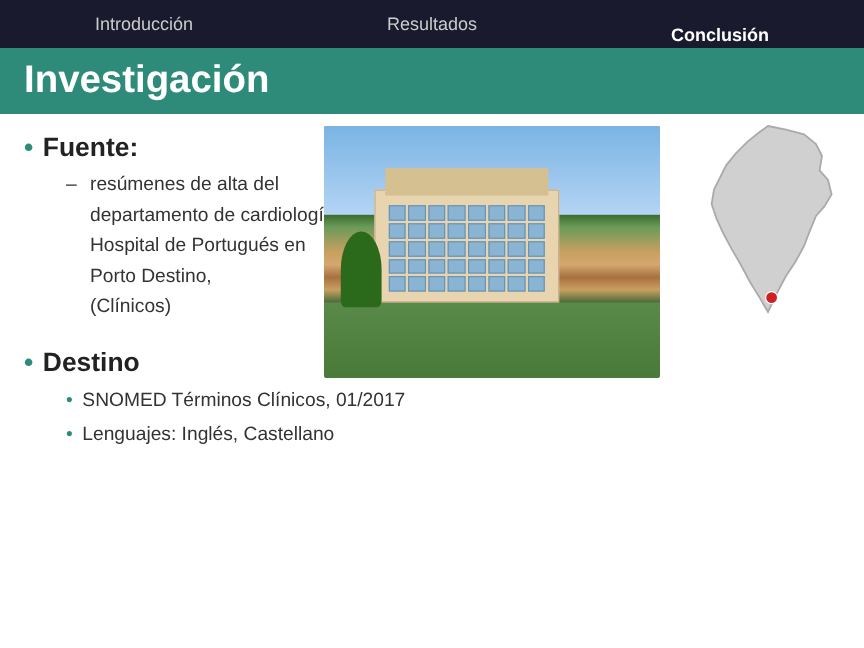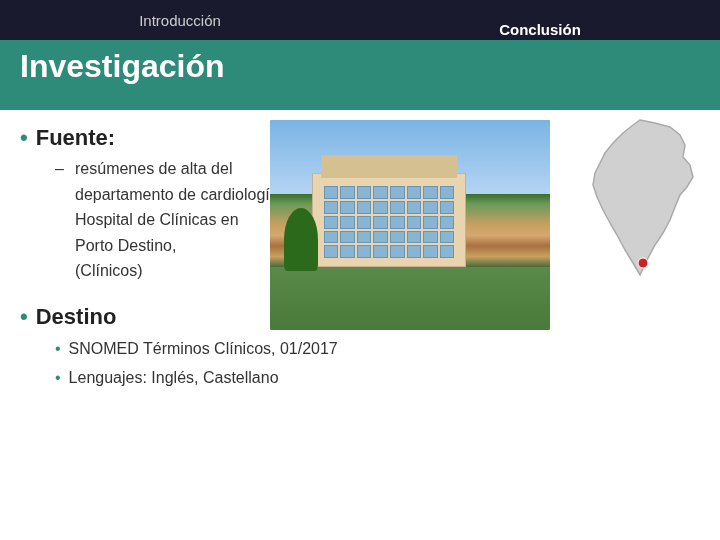--- a/index.html
+++ b/index.html
@@ -33,21 +33,21 @@
     }
     .nav-item:last-child {
       color: #fff;
       font-weight: bold;
       margin-top: 19px;
     }
 
     
     .page-header {
       background: #2e8b7a;
-      padding: 8px 20px 25px 20px;
+      padding: 8px 20px 10px 20px;
     }
     .page-header h1 {
       color: #fff;
       font-size: 32px;
       font-weight: bold;
     }
 
     
     .content {
       padding: 15px 20px;
@@ -202,20 +202,23 @@
       height: 100%;
     }
   </style>
 </head>
 <body>
 
 <div class="nav-bar">
   <div class="nav-item">
     <span>Introducción</span>
   </div>
+  <div class="nav-item">
+    <span>Resultados</span>
+  </div>
   <div class="nav-item active">
     <span>Conclusión</span>
   </div>
 </div>
 
 <div class="page-header">
   <h1>Investigación</h1>
 </div>
 
 <div class="content">
@@ -284,21 +287,21 @@
   <div class="bullet-section">
     <div class="bullet-main">
       <span class="bullet-dot">•</span>
       <span>Fuente:</span>
     </div>
     <div class="sub-item">
       <span class="dash">–</span>
       <div>
         <div>resúmenes de alta del</div>
         <div>departamento de cardiología del</div>
-        <div>Hospital de Clínicas en</div>
+        <div>Hospital de Portugués en</div>
         <div>Porto Destino,</div>
         <div>(Clínicos)</div>
       </div>
     </div>
   </div>
 
   <div class="bullet-section" style="margin-top: 20px;">
     <div class="bullet-main">
       <span class="bullet-dot">•</span>
       <span>Destino</span>

